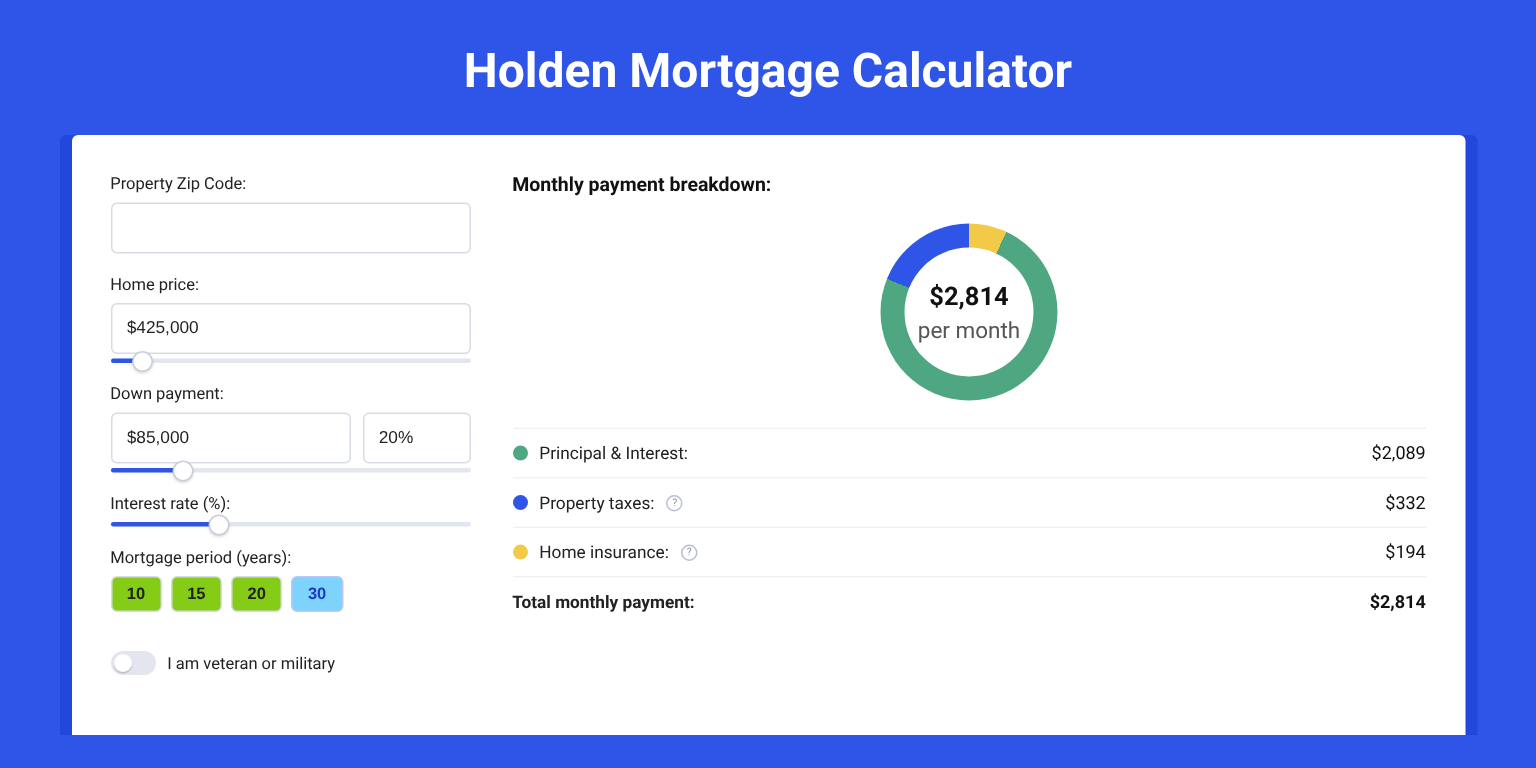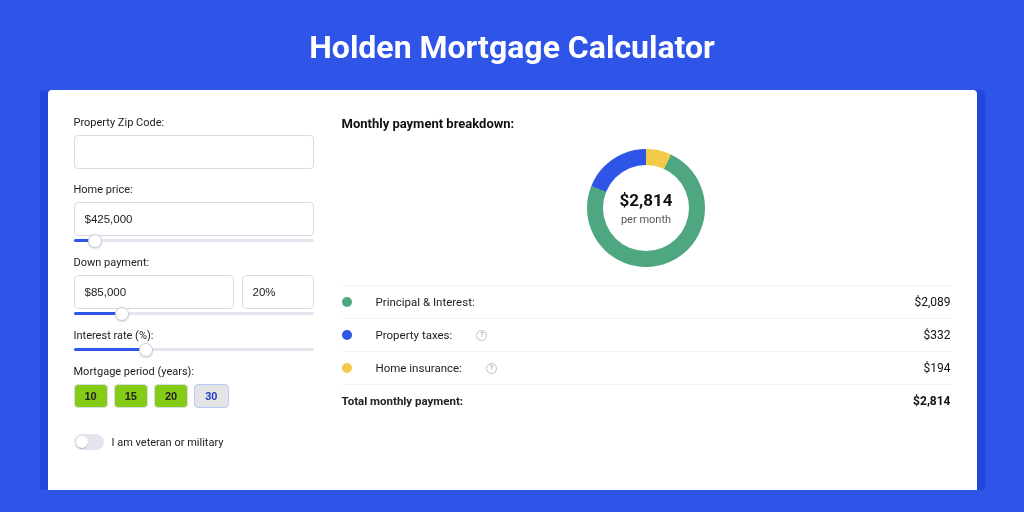--- a/index.html
+++ b/index.html
@@ -14,36 +14,36 @@
   .tinput { width: 100%; height: 34px; border: 1px solid #d7dbe3; border-radius: 4px; padding: 0 10px; font-size: 11.5px; color: #222; background: #fff; }
   .field { margin-bottom: 14px; position: relative; }
   .slider-track { position: relative; height: 3px; background: #e3e6ef; margin-top: 3px; border-radius: 2px; }
   .slider-fill { position: absolute; left: 0; top: 0; height: 100%; background: #2e54e8; border-radius: 2px; }
   .slider-thumb { position: absolute; top: 50%; width: 14px; height: 14px; background: #fff; border: 1px solid #c7cdd9; border-radius: 50%; transform: translate(-50%, -50%); box-shadow: 0 1px 2px rgba(0,0,0,.15); }
   .dp-row { display: flex; gap: 8px; }
   .dp-row .tinput:first-child { flex: 1; }
   .dp-pct { width: 72px; }
   .period-row { display: flex; gap: 6px; }
   .period-btn { flex: 0 0 auto; padding: 5px 10px; font-size: 11px; border: 1px solid #d7dbe3; background: #84cc16; border-radius: 4px; color: #222; cursor: pointer; font-weight: 600; }
-  .period-btn.active { background: #e5e5e5; border-color: #b9c8f8; color: #1b3bc5; }
+  .period-btn.active { background: #7dd3fc; border-color: #b9c8f8; color: #1b3bc5; }
   .toggle-row { display: flex; align-items: center; gap: 8px; margin-top: 26px; }
   .toggle { width: 30px; height: 16px; background: #e3e6ef; border-radius: 8px; position: relative; }
   .toggle::after { content: ""; position: absolute; left: 2px; top: 2px; width: 12px; height: 12px; background: #fff; border-radius: 50%; box-shadow: 0 1px 1px rgba(0,0,0,.2); }
   .toggle-label { font-size: 11px; color: #222; }
   .section-title { font-size: 13px; font-weight: 700; color: #111; margin-bottom: 10px; }
   .donut-wrap { display: flex; justify-content: center; padding: 8px 0 18px; }
   .donut { position: relative; width: 118px; height: 118px; border-radius: 50%; background: conic-gradient(#f3c948 0deg 25deg, #4fa781 25deg 292deg, #2e54e8 292deg 360deg); }
   .donut::after { content: ""; position: absolute; inset: 16px; background: #fff; border-radius: 50%; }
   .donut-center { position: absolute; inset: 0; display: flex; flex-direction: column; align-items: center; justify-content: center; z-index: 1; }
   .donut-val { font-size: 17px; font-weight: 700; color: #111; }
-  .donut-sub { font-size: 11px; color: #555; margin-top: 3px; }
+  .donut-sub { font-size: 15px; color: #555; margin-top: 3px; }
   .legend { border-top: 1px solid #f0f1f5; }
   .lrow { display: flex; align-items: center; justify-content: space-between; padding: 9px 0; border-bottom: 1px solid #f0f1f5; }
   .lrow.total { border-bottom: none; }
-  .lleft { display: flex; align-items: center; gap: 24px; font-size: 11.5px; color: #222; }
+  .lleft { display: flex; align-items: center; gap: 8px; font-size: 11.5px; color: #222; }
   .lrow.total .lleft { font-weight: 700; }
   .swatch { width: 10px; height: 10px; border-radius: 50%; flex-shrink: 0; }
   .info-ico { width: 11px; height: 11px; border: 1px solid #b8bfcf; border-radius: 50%; display: inline-flex; align-items: center; justify-content: center; font-size: 7px; color: #8a93a8; line-height: 1; }
   .lval { font-size: 12px; color: #111; }
   .lrow.total .lval { font-weight: 700; }
   .amort { margin-top: 20px; }
   .amort-title { font-size: 12px; font-weight: 700; color: #111; margin-bottom: 8px; }
   .amort-text { font-size: 10.5px; color: #444; line-height: 1.45; }
 </style>
 </head>

